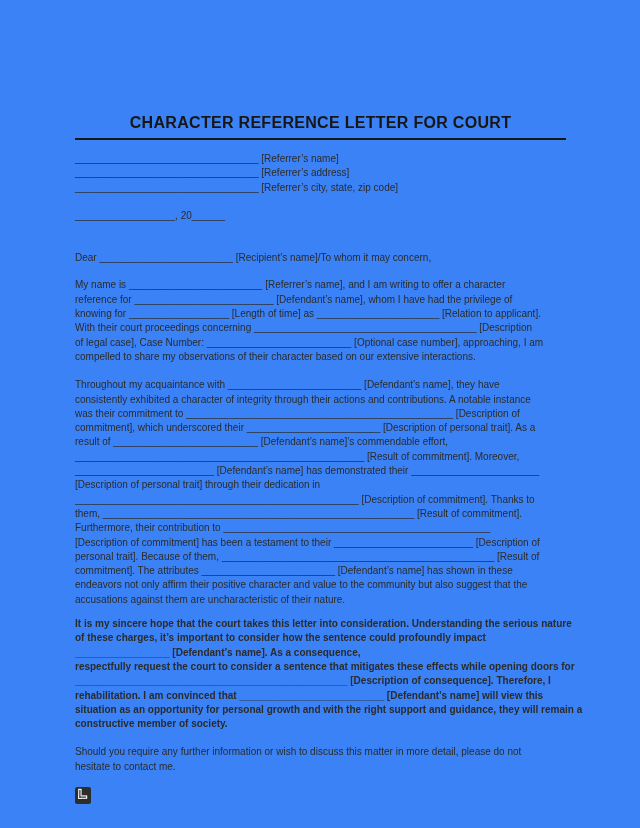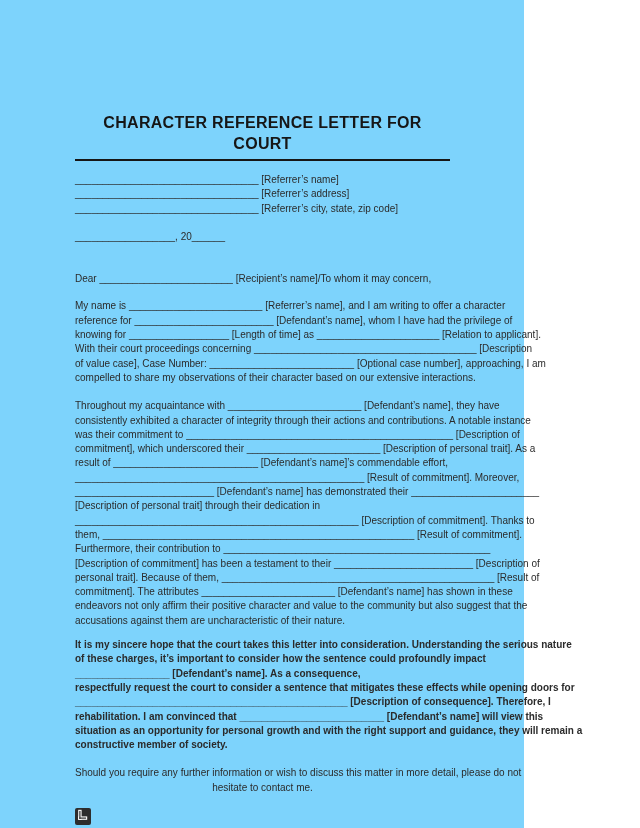--- a/index.html
+++ b/index.html
@@ -9,24 +9,24 @@
   }
   body {
     width: 640px;
     height: 828px;
     font-family: "Liberation Sans", sans-serif;
     color: #262626;
     overflow: hidden;
   }
   .page {
     box-sizing: border-box;
-    width: 524px;
+    width: 640px;
     height: 828px;
     padding: 112px 74px 0 75px;
-    background: #7dd3fc;
+    background: #3b82f6;
   }
   .doc-title {
     font-size: 16px;
     line-height: 21px;
     font-weight: bold;
     text-align: center;
     letter-spacing: 0.3px;
     color: #161616;
     margin: 0 0 5px 0;
   }
@@ -40,21 +40,21 @@
     line-height: 14.3px;
     white-space: pre;
     color: #2b2b2b;
   }
   .sender-block { margin-top: 12px; }
   .date-line { margin-top: 14px; }
   .salutation-line { margin-top: 28px; }
   .para { margin-top: 13px; }
   .para-2 { margin-top: 14px; }
   .para-3 { margin-top: 10px; font-weight: bold; }
-  .para-4 { margin-top: 14px; text-align: center; }
+  .para-4 { margin-top: 14px; }
   .footer { margin-top: 13px; }
   .logo {
     display: block;
     width: 16px;
     height: 17px;
   }
 </style>
 </head>
 <body>
 
@@ -71,21 +71,21 @@
 
   <div class="line date-line">__________________, 20______</div>
 
   <div class="line salutation-line">Dear ________________________ [Recipient’s name]/To whom it may concern,</div>
 
   <div class="para para-1">
     <div class="line">My name is ________________________ [Referrer’s name], and I am writing to offer a character</div>
     <div class="line">reference for _________________________ [Defendant’s name], whom I have had the privilege of</div>
     <div class="line">knowing for __________________ [Length of time] as ______________________ [Relation to applicant].</div>
     <div class="line">With their court proceedings concerning ________________________________________ [Description</div>
-    <div class="line">of value case], Case Number: __________________________ [Optional case number], approaching, I am</div>
+    <div class="line">of legal case], Case Number: __________________________ [Optional case number], approaching, I am</div>
     <div class="line">compelled to share my observations of their character based on our extensive interactions.</div>
   </div>
 
   <div class="para para-2">
     <div class="line">Throughout my acquaintance with ________________________ [Defendant’s name], they have</div>
     <div class="line">consistently exhibited a character of integrity through their actions and contributions. A notable instance</div>
     <div class="line">was their commitment to ________________________________________________ [Description of</div>
     <div class="line">commitment], which underscored their ________________________ [Description of personal trait]. As a</div>
     <div class="line">result of __________________________ [Defendant’s name]’s commendable effort,</div>
     <div class="line">____________________________________________________ [Result of commitment]. Moreover,</div>

